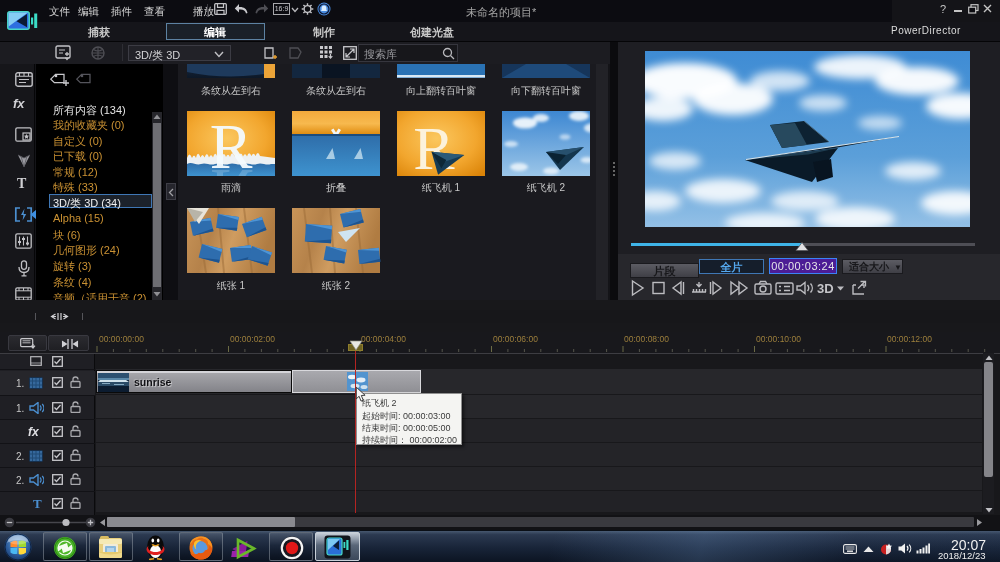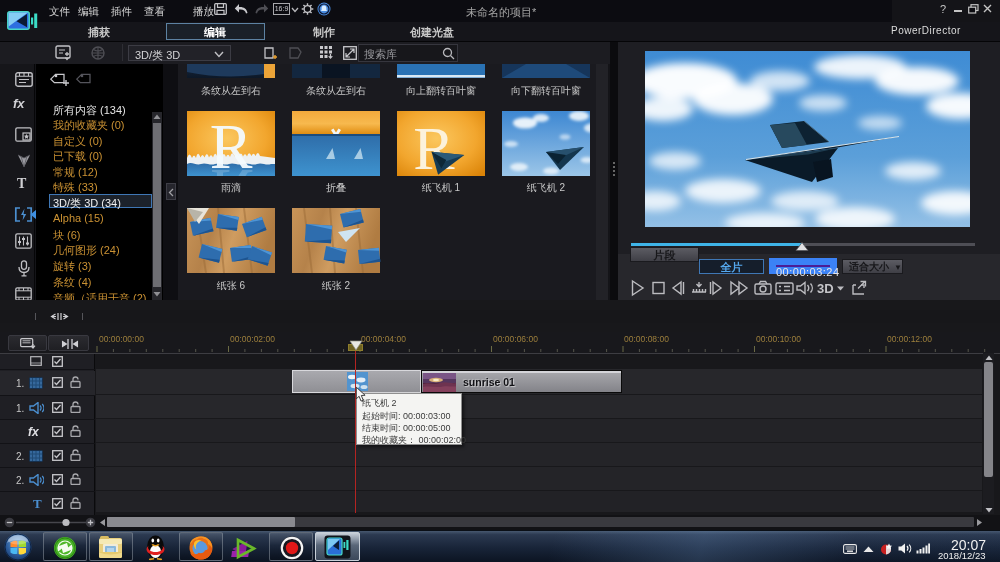--- a/index.html
+++ b/index.html
@@ -363,21 +363,21 @@
       </g>
     </svg>
     <span class="thumblabel" style="left:9px;top:20px">条纹从左到右</span>
     <span class="thumblabel" style="left:114px;top:20px">条纹从左到右</span>
     <span class="thumblabel" style="left:219px;top:20px">向上翻转百叶窗</span>
     <span class="thumblabel" style="left:324px;top:20px">向下翻转百叶窗</span>
     <span class="thumblabel" style="left:9px;top:117px">雨滴</span>
     <span class="thumblabel" style="left:114px;top:117px">折叠</span>
     <span class="thumblabel" style="left:219px;top:117px">纸飞机 1</span>
     <span class="thumblabel" style="left:324px;top:117px">纸飞机 2</span>
-    <span class="thumblabel" style="left:9px;top:215px">纸张 6</span>
+    <span class="thumblabel" style="left:9px;top:215px">纸张 1</span>
     <span class="thumblabel" style="left:114px;top:215px">纸张 2</span>
     </div>
   <div class="abs" id="gridsb">
     <svg class="abs" style="left:2px;top:3px" width="8" height="6" viewBox="0 0 8 6">
         <path d="M4 0.5 L7.5 5 H0.5 Z" fill="#909094"></path>
       </svg>
     <div class="abs" style="left:1px;top:13px;width:10px;height:204px;background:#747478"></div>
     <svg class="abs" style="left:2px;top:227px" width="8" height="6" viewBox="0 0 8 6">
         <path d="M4 5.5 L7.5 1 H0.5 Z" fill="#909094"></path>
       </svg>
@@ -431,23 +431,23 @@
         <path d="M101 108.5 L254 85.5" stroke="#d8e4ea" stroke-width="1.2" fill="none"></path>
         <path d="M168 111 L186 108 L188 126 L172 131 Z" fill="#081420"></path>
       </g>
     </svg>
     <div class="abs" style="left:13px;top:201px;width:172px;height:3px;background:#3fb4e8"></div>
     <div class="abs" style="left:185px;top:201px;width:172px;height:3px;background:#4e4e55"></div>
     <svg class="abs" style="left:177px;top:200px" width="14" height="9" viewBox="0 0 14 9">
         <path d="M7 0.5 L13 8.5 H1 Z" fill="#e0e0e2" stroke="#55555a" stroke-width="0.8"></path>
       </svg>
     <div class="abs" style="left:0px;top:212px;width:382px;height:46px;background:#27272c"></div>
-    <div class="abs" style="left:12px;top:205px;width:69px;height:15px;background:linear-gradient(#5c5c63,#3f3f46);border:1px solid #1a1a1e;text-align:center;font-size:11px;color:#17171a;line-height:14px;font-weight:bold">片段</div>
+    <div class="abs" style="left:12px;top:221px;width:69px;height:15px;background:linear-gradient(#5c5c63,#3f3f46);border:1px solid #1a1a1e;text-align:center;font-size:11px;color:#17171a;line-height:14px;font-weight:bold">片段</div>
     <div class="abs" style="left:81px;top:217px;width:65px;height:15px;background:#151e2b;border:1px solid #3f77b5;text-align:center;font-size:11px;color:#55a8ee;line-height:14px;font-weight:bold">全片</div>
-    <div class="abs" style="left:151px;top:216px;width:68px;height:16px;background:#4c1d95;border:7px solid #3b82f6;color:#e6e6e8;font-size:11px;text-align:center;line-height:15px;letter-spacing:0.5px">00:00:03:24</div>
+    <div class="abs" style="left:151px;top:216px;width:68px;height:16px;background:#4c1d95;border:1px solid #3b82f6;color:#e6e6e8;font-size:11px;text-align:center;line-height:15px;letter-spacing:0.5px">00:00:03:24</div>
     <div class="abs" style="left:224px;top:217px;width:61px;height:15px;background:linear-gradient(#5c5c63,#3f3f46);border:1px solid #1a1a1e;font-size:10px;color:#17171a;line-height:14px;font-weight:bold"><span style="margin-left:6px">适合大小</span><span style="margin-left:5px;font-size:8px">▼</span></div>
     <svg class="abs" style="left:11px;top:237px" width="260" height="18" viewBox="0 0 260 18">
       <g stroke="#bcbcc0" stroke-width="1.4" fill="none">
         <path d="M3.5 2 L14 9 L3.5 16 Z"></path>
         <rect x="24" y="3.5" width="11" height="11"></rect>
         <path d="M52 3 L44 9 L52 15 Z M54.5 3 v12"></path>
         <path d="M63 13 h14 M64.5 13 v-3 M67.5 13 v-3 M70.5 13 v-3 M73.5 13 v-3 M76.5 13 v-3 M70 3 v4 m-2.5 -2 l2.5 2.8 l2.5 -2.8"></path>
         <path d="M84 3 L92 9 L84 15 Z M81.5 3 v12"></path>
         <path d="M102 3 L110 9 L102 15 Z M110 3 L118 9 L110 15 Z"></path>
         <rect x="126" y="5" width="16" height="10" rx="1.5"></rect>
@@ -605,41 +605,41 @@
       </div>
     </div>
 
     <div class="lane" style="top:69px;height:25px;background:#27272b"></div>
     <div class="lane" style="top:95px;height:23px;background:#27272b"></div>
     <div class="lane" style="top:119px;height:23px;background:#232327"></div>
     <div class="lane" style="top:143px;height:23px;background:#242428"></div>
     <div class="lane" style="top:167px;height:23px;background:#242428"></div>
     <div class="lane" style="top:191px;height:21px;background:#222226"></div>
 
+    <div class="clip" style="left:96px;width:196px">
+      <div class="abs" style="left:0;top:0;width:100%;height:2px;background:#d4d4d8"></div>
+      <svg class="abs" style="left:1px;top:2px" width="31" height="19" viewBox="0 0 31 19">
+        <rect width="31" height="19" fill="#14293f"></rect>
+        <rect y="0" width="31" height="5" fill="#2c5070"></rect>
+        <path d="M0 5 h31 v2 h-31 z" fill="#5a88a8"></path>
+        <path d="M2 7 h26 l3 2 h-31 z" fill="#cfe0ea"></path>
+        <rect y="9" width="31" height="4" fill="#2a4a66"></rect>
+        <rect y="13" width="31" height="6" fill="#0c1c30"></rect>
+        <path d="M4 10 h8 v1 h-8 z M16 11 h10 v1 h-10 z" fill="#86aac2"></path>
+      </svg>
+      <span class="cliptext" style="left:37px">sunrise</span>
+    </div>
     <div class="abs" style="left:292px;top:70px;width:129px;height:23px;background:linear-gradient(#a9a9ae,#8f8f94);border:1px solid #d8d8dc;z-index:5">
       <svg class="abs" style="left:54px;top:1px" width="21" height="19" viewBox="0 0 21 19">
         <rect width="21" height="19" fill="#5294cf"></rect>
         <ellipse cx="5" cy="5" rx="4" ry="2.2" fill="#eef4f8"></ellipse>
         <ellipse cx="14" cy="8" rx="4.5" ry="2.4" fill="#e4eef6"></ellipse>
         <ellipse cx="8" cy="14" rx="4.5" ry="2.2" fill="#d8e8f2"></ellipse>
         <ellipse cx="17" cy="15" rx="3.5" ry="2" fill="#cfe2ef"></ellipse>
       </svg>
-    </div>
-    <div class="clip" style="left:421px;width:201px">
-      <div class="abs" style="left:0;top:0;width:100%;height:2px;background:#d4d4d8"></div>
-      <svg class="abs" style="left:1px;top:2px" width="33" height="19" viewBox="0 0 33 19">
-        <rect width="33" height="19" fill="#55365e"></rect>
-        <rect y="0" width="33" height="6" fill="#7a5585"></rect>
-        <ellipse cx="13" cy="7" rx="7" ry="2.2" fill="#d8ae78"></ellipse>
-        <ellipse cx="13" cy="7" rx="3" ry="1.2" fill="#f8ecc8"></ellipse>
-        <path d="M0 10 h33 v9 h-33 z" fill="#4a2038"></path>
-        <path d="M0 11 c5 -2 11 1 17 -1 c6 -2 11 1 16 0 v9 h-33 z" fill="#6e3350"></path>
-        <path d="M0 14 c6 -1.5 14 1 20 -0.5 c5 -1 9 0.5 13 0 v6 h-33 z" fill="#84405c"></path>
-      </svg>
-      <span class="cliptext" style="left:41px">sunrise 01</span>
     </div>
 
     <div class="abs" style="left:355px;top:47px;width:1px;height:166px;background:#b42422;z-index:6"></div>
     <div class="abs" style="left:348px;top:44px;width:15px;height:7px;background:#6e6222;border:1px solid #8e7e2c;z-index:7"></div>
     <svg class="abs" style="left:349px;top:40px;z-index:8" width="14" height="11" viewBox="0 0 14 11">
         <path d="M1 1 H13 L7 10 Z" fill="#e8e8e4" stroke="#8a8a80" stroke-width="0.7"></path>
       </svg>
 
     <div class="abs" style="left:983px;top:53px;width:11px;height:161px;background:#1c1c20">
       <svg class="abs" style="left:2px;top:2px" width="8" height="6" viewBox="0 0 8 6">
@@ -667,21 +667,21 @@
       <div class="abs" style="left:107px;top:2px;width:188px;height:10px;background:#8a8a8f;border-radius:1px"></div>
       <svg class="abs" style="left:976px;top:3px" width="7" height="9" viewBox="0 0 7 9">
           <path d="M1 1 L6 4.5 L1 8 Z" fill="#9a9a9e"></path>
         </svg>
     </div>
 
     <div class="abs" id="tooltip">
       <div style="top:3px">纸飞机 2</div>
       <div style="top:16px">起始时间: 00:00:03:00</div>
       <div style="top:28px">结束时间: 00:00:05:00</div>
-      <div style="top:40px">我的收藏夹： 00:00:02:00</div>
+      <div style="top:40px">持续时间： 00:00:02:00</div>
     </div>
     <svg class="abs" style="left:355px;top:86px;z-index:40" width="12" height="17" viewBox="0 0 14 19">
       <path d="M1.5 1 L1.5 14.5 L4.8 11.6 L7 17.2 L9.6 16.1 L7.4 10.7 L11.8 10.4 Z" fill="#f8f8f8" stroke="#222" stroke-width="1"></path>
     </svg>
   </div>
   <div class="abs" id="taskbar">
     <div class="abs" style="left:0;top:0;width:1000px;height:31px;background:linear-gradient(105deg,rgba(90,130,180,0.0) 55%,rgba(110,150,200,0.25) 70%,rgba(60,90,140,0.05) 85%);"></div>
     <svg class="abs" style="left:4px;top:2px" width="28" height="28" viewBox="0 0 28 28">
       <defs>
         <radialGradient id="orb" cx="0.5" cy="0.35" r="0.8">

